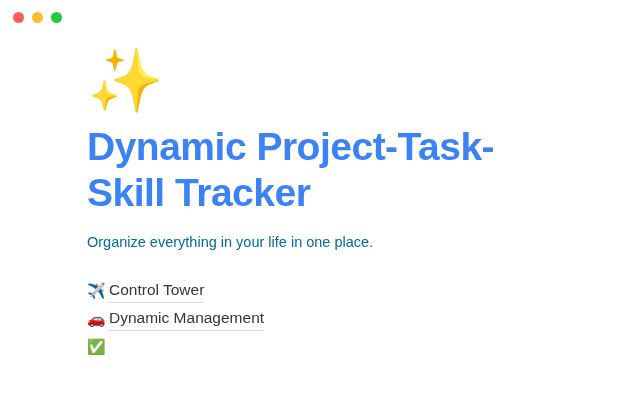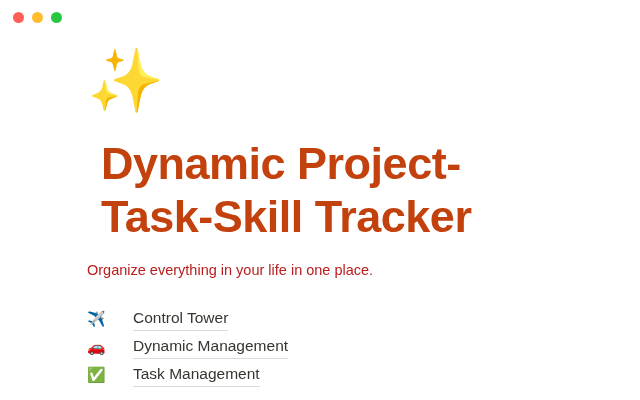--- a/index.html
+++ b/index.html
@@ -56,33 +56,33 @@
     line-height: 1;
     margin-top: 16px;
     margin-bottom: 0;
     height: 74px;
     display: block;
     font-family: "DejaVu Sans", sans-serif;
     color: #f5c542;
   }
 
   .page-title {
-    font-size: 45px;
+    font-size: 39px;
     font-weight: bold;
     line-height: 1.17;
-    color: #c2410c;
+    color: #3b82f6;
     letter-spacing: -0.5px;
-    margin: 14px;
+    margin: 0;
     max-width: 445px;
     word-wrap: break-word;
   }
 
   .page-subtitle {
     font-size: 14.5px;
-    color: #b91c1c;
+    color: #0369a1;
     margin-top: 17px;
     line-height: 1.4;
   }
 
   .link-list {
     margin-top: 28px;
     display: flex;
     flex-direction: column;
     gap: 6px;
   }
@@ -100,21 +100,20 @@
     display: inline-block;
   }
   .link-text {
     font-size: 15.5px;
     color: #37352f;
     border-bottom: 1px solid #dcdbd8;
     line-height: 1.35;
     padding-bottom: 1px;
     cursor: pointer;
     display: inline-block;
-    margin-left: 24px;
   }
 </style>
 </head>
 <body>
 
 <div class="titlebar">
   <div class="traffic-lights">
     <span class="light" style="background: rgb(255, 95, 87);"></span>
     <span class="light" style="background: rgb(254, 188, 46);"></span>
     <span class="light" style="background: rgb(40, 200, 64);"></span>
@@ -137,18 +136,17 @@
         <span class="link-text">Control Tower</span>
       </div>
 
       <div class="link-row">
         <span class="link-emoji">🚗</span>
         <span class="link-text">Dynamic Management</span>
       </div>
 
       <div class="link-row">
         <span class="link-emoji">✅</span>
-        <span class="link-text">Task Management</span>
       </div>
 
     </div>
   </div>
 </div>
 
 </body></html>

